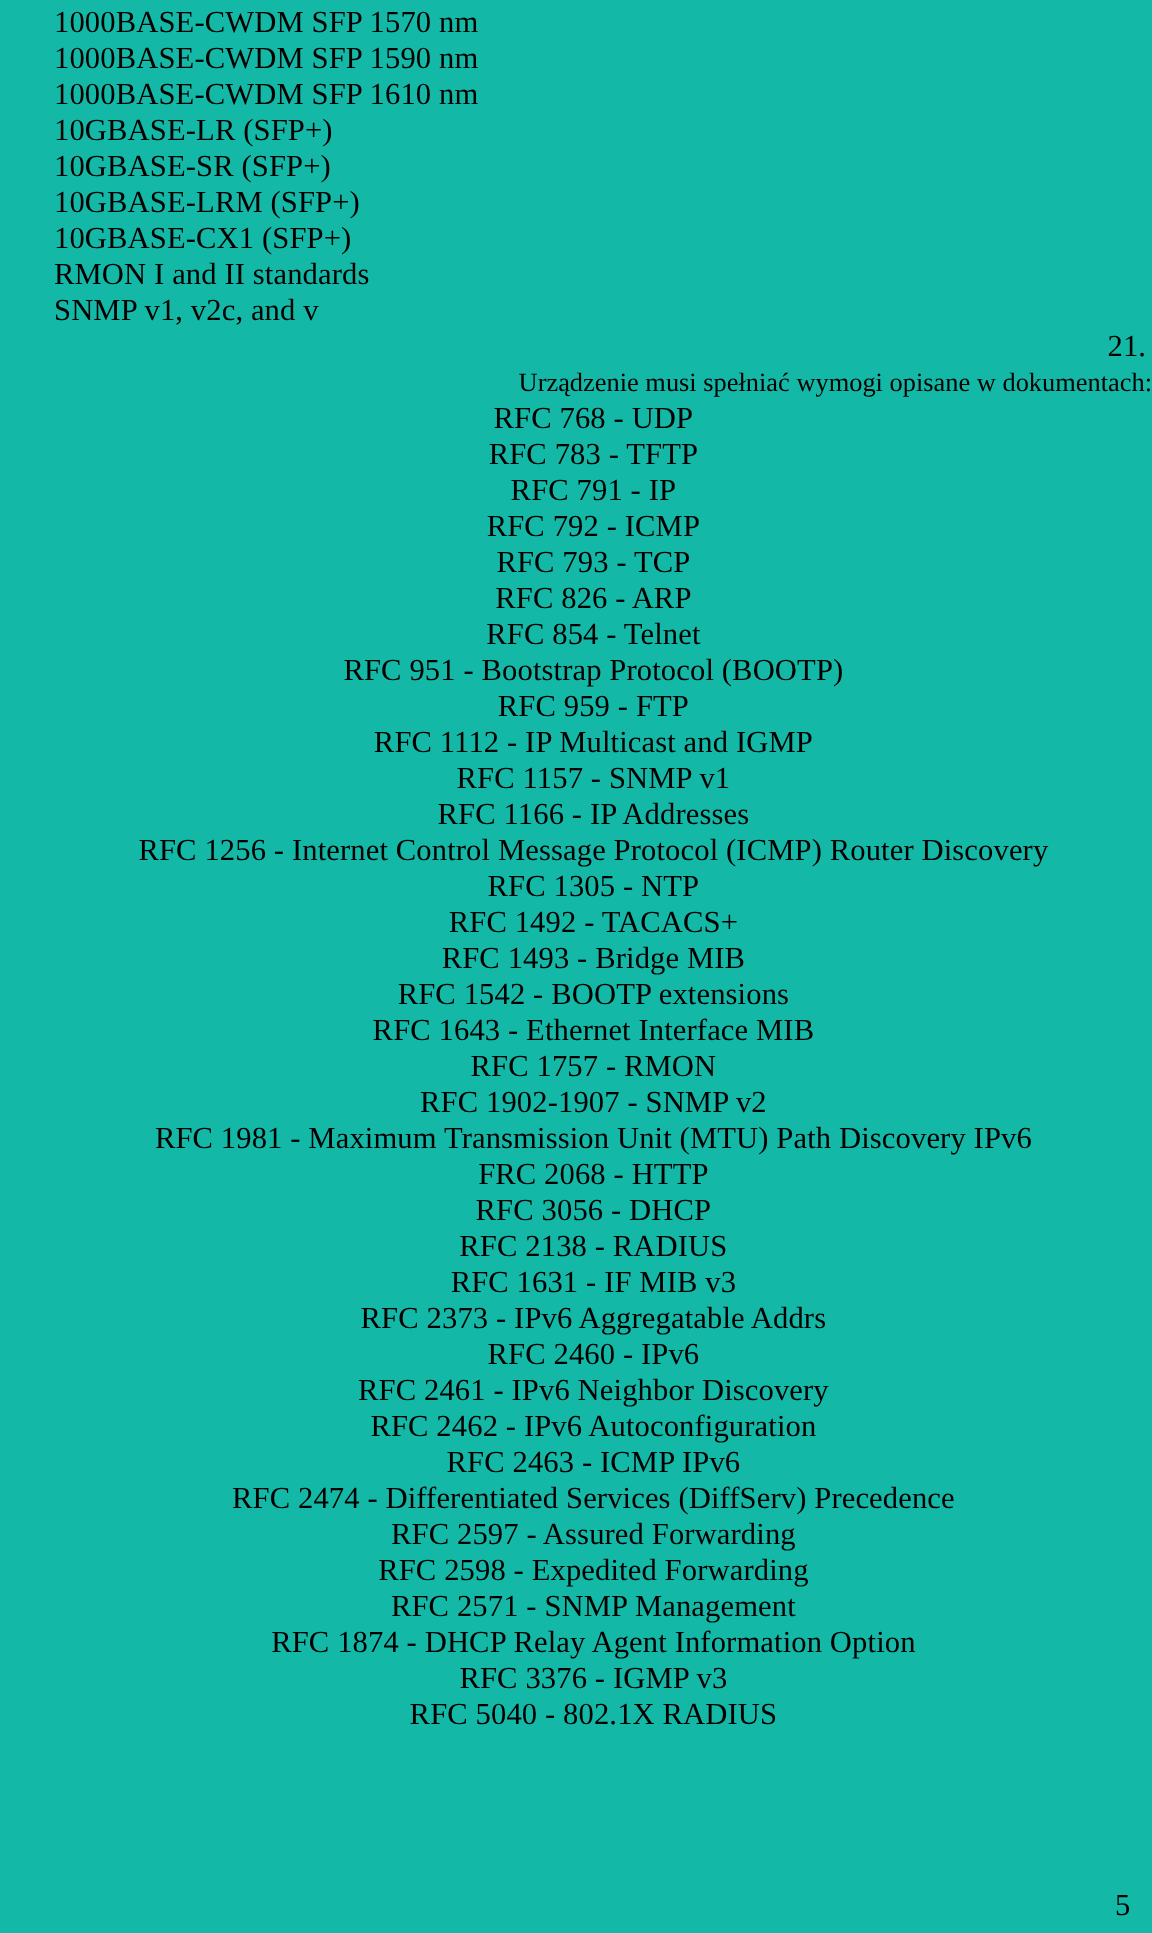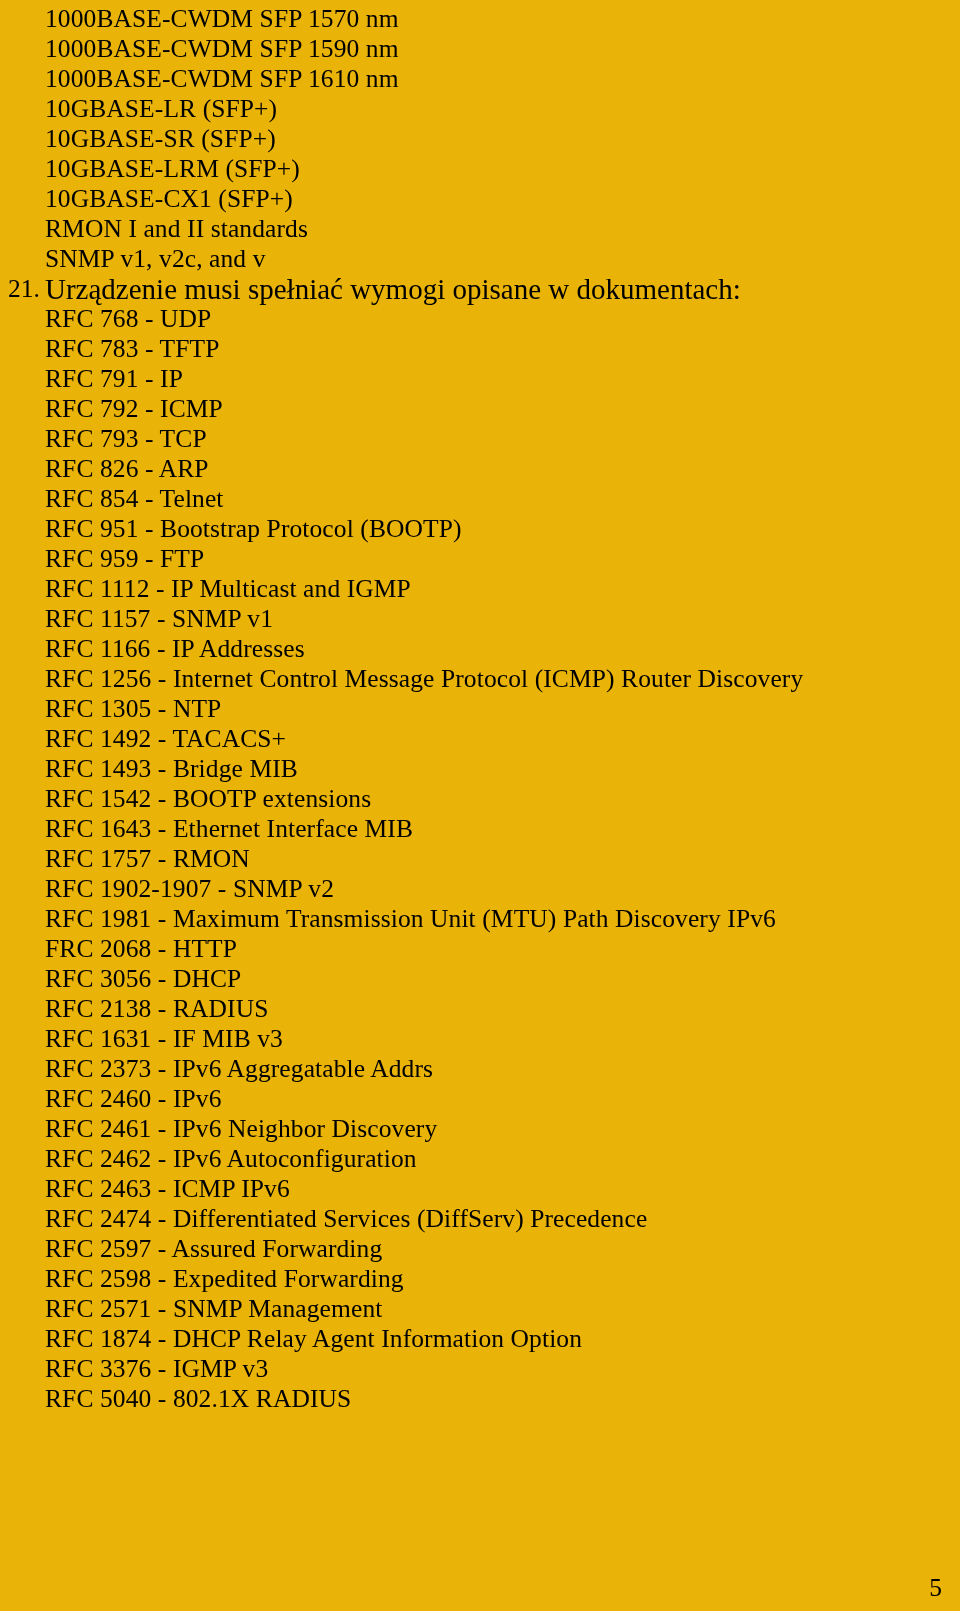--- a/index.html
+++ b/index.html
@@ -5,21 +5,21 @@
 <style>
   html, body {
     margin: 0;
     padding: 0;
     background: #ffffff;
   }
   .page {
     position: relative;
     width: 960px;
     height: 1611px;
-    background: #eab308;
+    background: #14b8a6;
     color: #000000;
     font-family: "Liberation Serif", "DejaVu Serif", serif;
     overflow: hidden;
     box-sizing: border-box;
   }
   .doc-body {
     position: absolute;
     top: 4px;
     left: 0;
     width: 960px;
@@ -33,39 +33,41 @@
   }
   
   .lvl-indent {
     padding-left: 45px;
   }
   
   .numbered-item {
     display: flex;
     align-items: flex-end;
     padding-left: 8px;
+    flex-direction: column;
   }
   .numbered-item .marker {
     flex: 0 0 auto;
     width: 37px;
     font-size: 25.5px;
     line-height: 30px;
     white-space: pre;
   }
   .numbered-item .item-text {
     flex: 1 1 auto;
-    font-size: 29px;
+    font-size: 22px;
     line-height: 30px;
     white-space: pre;
   }
   
   .rfc-list {
     list-style: none;
     margin: 0;
     padding: 0 16px 0 45px;
+    text-align: center;
   }
   .rfc-list li {
     font-size: 25.5px;
     line-height: 30px;
     white-space: pre;
     letter-spacing: 0.1px;
   }
   .page-number {
     position: absolute;
     right: 18px;

